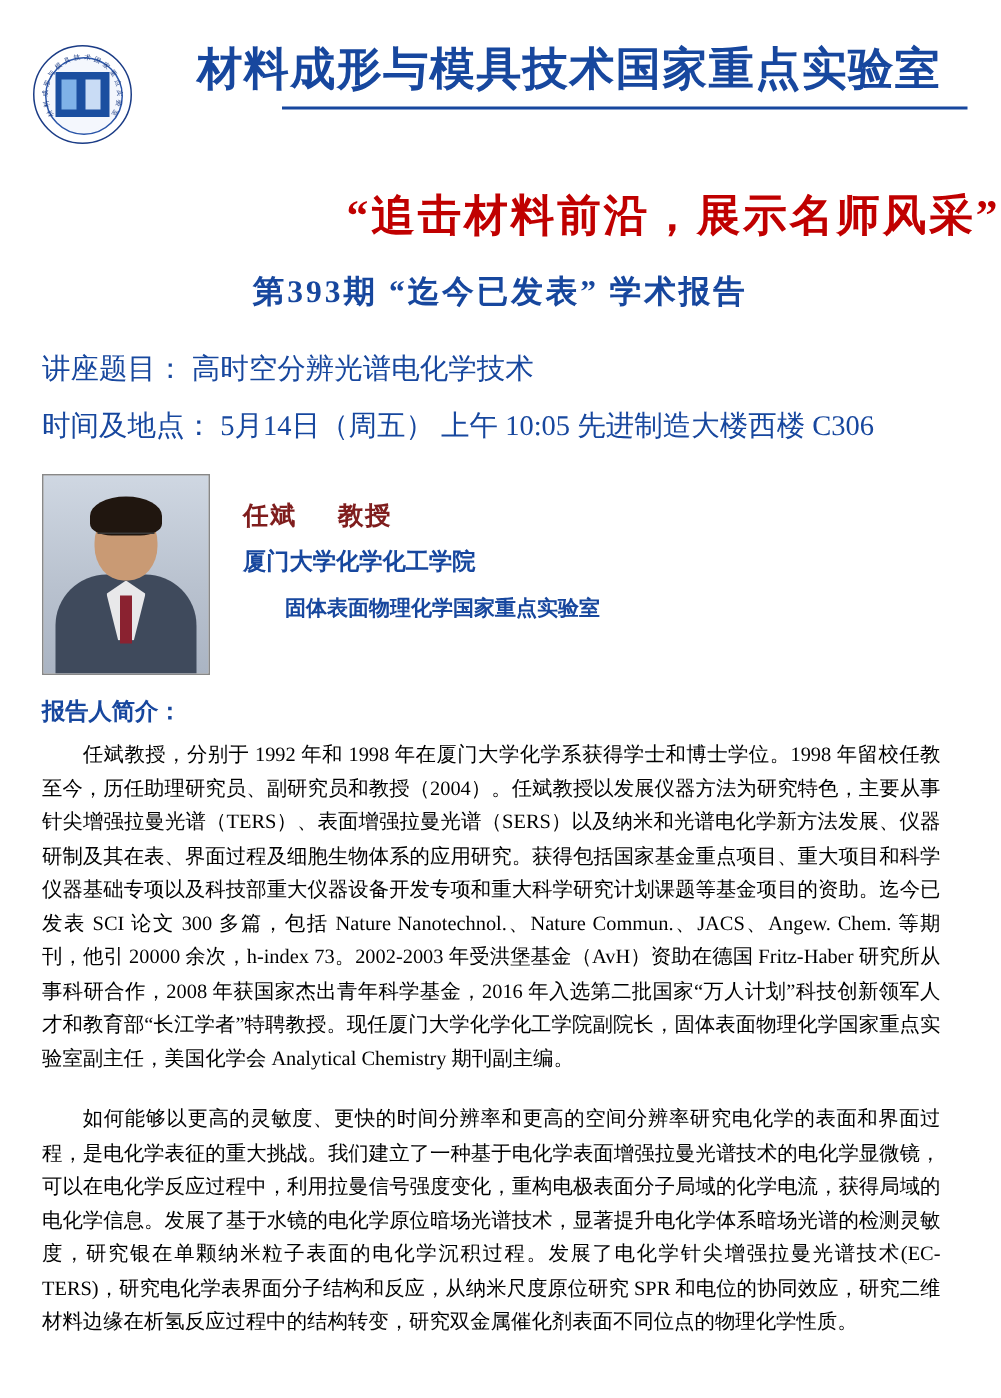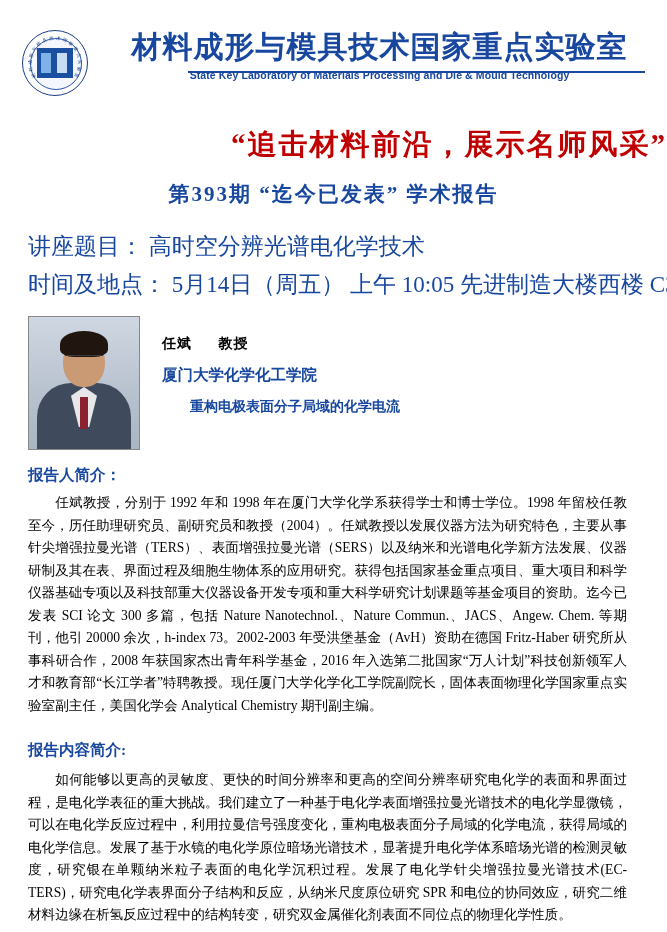--- a/index.html
+++ b/index.html
@@ -141,21 +141,21 @@
     color: #17479e;
     letter-spacing: 2px;
     line-height: 32px;
   }
 
   
   .meta {
     margin: 22px 28px 0 28px;
   }
   .meta-line {
-    font-size: 23px;
+    font-size: 19px;
     line-height: 30px;
     color: #17479e;
     white-space: nowrap;
   }
   .meta-line .label {
     color: #17479e;
   }
   .meta-line .value {
     color: #17479e;
   }
@@ -229,23 +229,23 @@
     width: 8px;
     height: 32px;
     background: #8a2230;
   }
 
   .speaker-info {
     margin-left: 22px;
     padding-top: 14px;
   }
   .speaker-name {
-    font-size: 14px;
-    font-weight: bold;
-    color: #000000;
+    font-size: 17px;
+    font-weight: bold;
+    color: #7f1d1d;
     letter-spacing: 1px;
     line-height: 28px;
   }
   .speaker-name .title-word {
     margin-left: 22px;
   }
   .speaker-aff {
     font-size: 15.5px;
     font-weight: bold;
     color: #17479e;
@@ -307,21 +307,20 @@
             <span style="transform: translate(23.78px, -7.73px) rotate(72deg) translate(-50%, -50%);">点</span>
             <span style="transform: translate(24.98px, -0.87px) rotate(88deg) translate(-50%, -50%);">实</span>
             <span style="transform: translate(24.26px, 6.05px) rotate(104deg) translate(-50%, -50%);">验</span>
             <span style="transform: translate(21.65px, 12.5px) rotate(120deg) translate(-50%, -50%);">室</span>
           </div>
         </div>
     </div>
     <div class="banner-text">
       <div class="lab-cn">材料成形与模具技术国家重点实验室</div>
       <div class="banner-rule"></div>
-      <div class="lab-en">State Key Laboratory of Materials Processing and Die &amp; Mould Technology</div>
     </div>
   </div>
 
   <div class="slogan">“追击材料前沿，展示名师风采”</div>
   <div class="subtitle">第393期 “迄今已发表” 学术报告</div>
 
   <div class="meta">
     <div class="meta-line">
       <span class="label">讲座题目：</span>
       <span class="value">高时空分辨光谱电化学技术</span>
@@ -340,27 +339,26 @@
       <div class="head"></div>
       <div class="hair"></div>
       <div class="glasses"></div>
     </div>
     <div class="speaker-info">
       <div class="speaker-name">
         <span>任斌</span>
         <span class="title-word">教授</span>
       </div>
       <div class="speaker-aff">厦门大学化学化工学院</div>
-      <div class="speaker-aff2">重构电极表面分子局域的化学电流</div>
+      <div class="speaker-aff2">固体表面物理化学国家重点实验室</div>
     </div>
   </div>
 
   <div class="section bio">
     <div class="section-head">报告人简介：</div>
     <div class="section-body">任斌教授，分别于 1992 年和 1998 年在厦门大学化学系获得学士和博士学位。1998 年留校任教至今，历任助理研究员、副研究员和教授（2004）。任斌教授以发展仪器方法为研究特色，主要从事针尖增强拉曼光谱（TERS）、表面增强拉曼光谱（SERS）以及纳米和光谱电化学新方法发展、仪器研制及其在表、界面过程及细胞生物体系的应用研究。获得包括国家基金重点项目、重大项目和科学仪器基础专项以及科技部重大仪器设备开发专项和重大科学研究计划课题等基金项目的资助。迄今已发表 SCI 论文 300 多篇，包括 Nature Nanotechnol.、Nature Commun.、JACS、Angew. Chem. 等期刊，他引 20000 余次，h-index 73。2002-2003 年受洪堡基金（AvH）资助在德国 Fritz-Haber 研究所从事科研合作，2008 年获国家杰出青年科学基金，2016 年入选第二批国家“万人计划”科技创新领军人才和教育部“长江学者”特聘教授。现任厦门大学化学化工学院副院长，固体表面物理化学国家重点实验室副主任，美国化学会 Analytical Chemistry 期刊副主编。</div>
   </div>
 
   <div class="section content">
-    <div class="section-head">报告内容简介:</div>
     <div class="section-body">如何能够以更高的灵敏度、更快的时间分辨率和更高的空间分辨率研究电化学的表面和界面过程，是电化学表征的重大挑战。我们建立了一种基于电化学表面增强拉曼光谱技术的电化学显微镜，可以在电化学反应过程中，利用拉曼信号强度变化，重构电极表面分子局域的化学电流，获得局域的电化学信息。发展了基于水镜的电化学原位暗场光谱技术，显著提升电化学体系暗场光谱的检测灵敏度，研究银在单颗纳米粒子表面的电化学沉积过程。发展了电化学针尖增强拉曼光谱技术(EC-TERS)，研究电化学表界面分子结构和反应，从纳米尺度原位研究 SPR 和电位的协同效应，研究二维材料边缘在析氢反应过程中的结构转变，研究双金属催化剂表面不同位点的物理化学性质。</div>
   </div>
 
 </div>
 
 </body></html>

